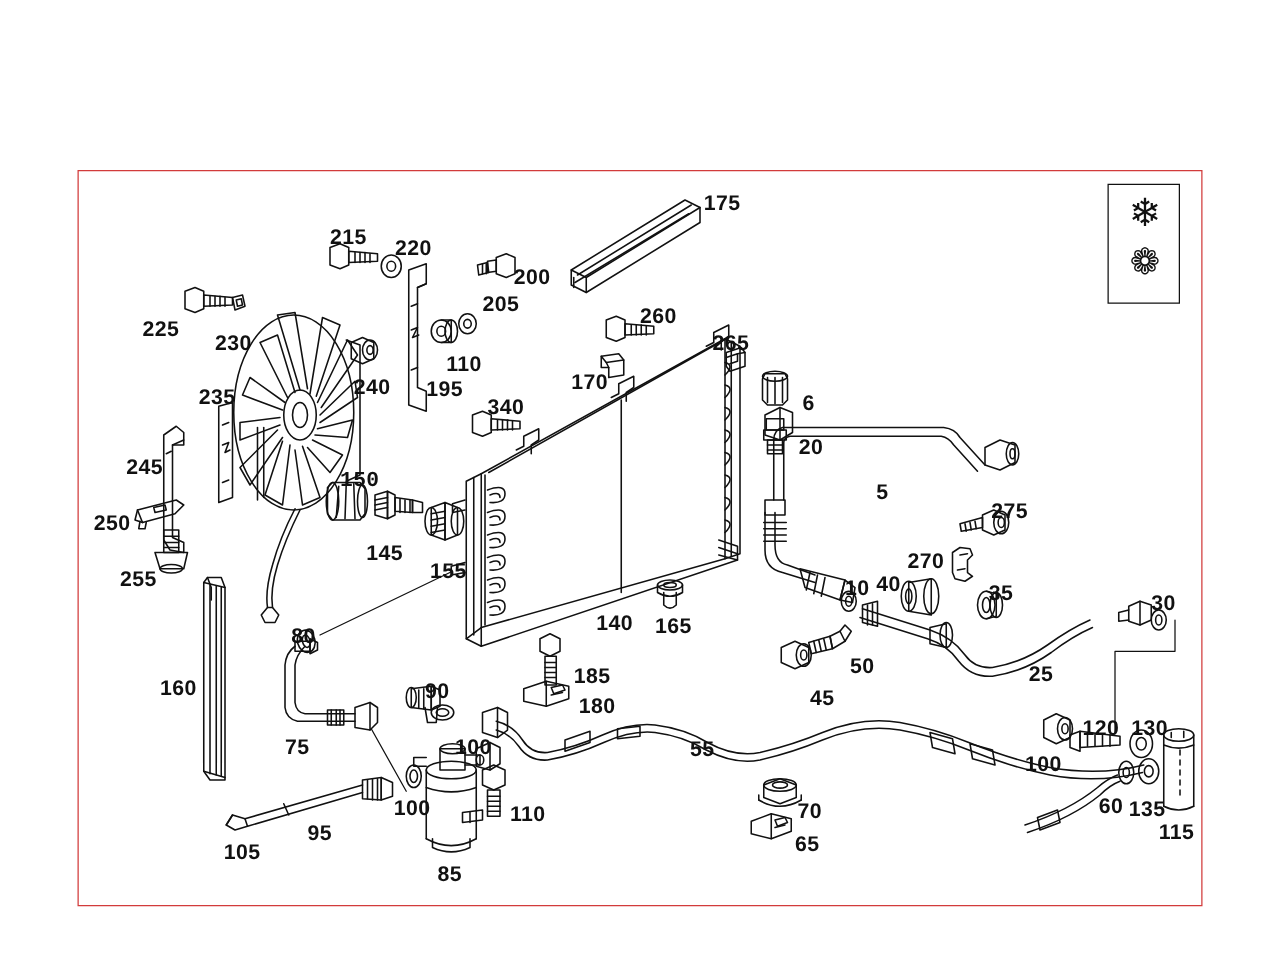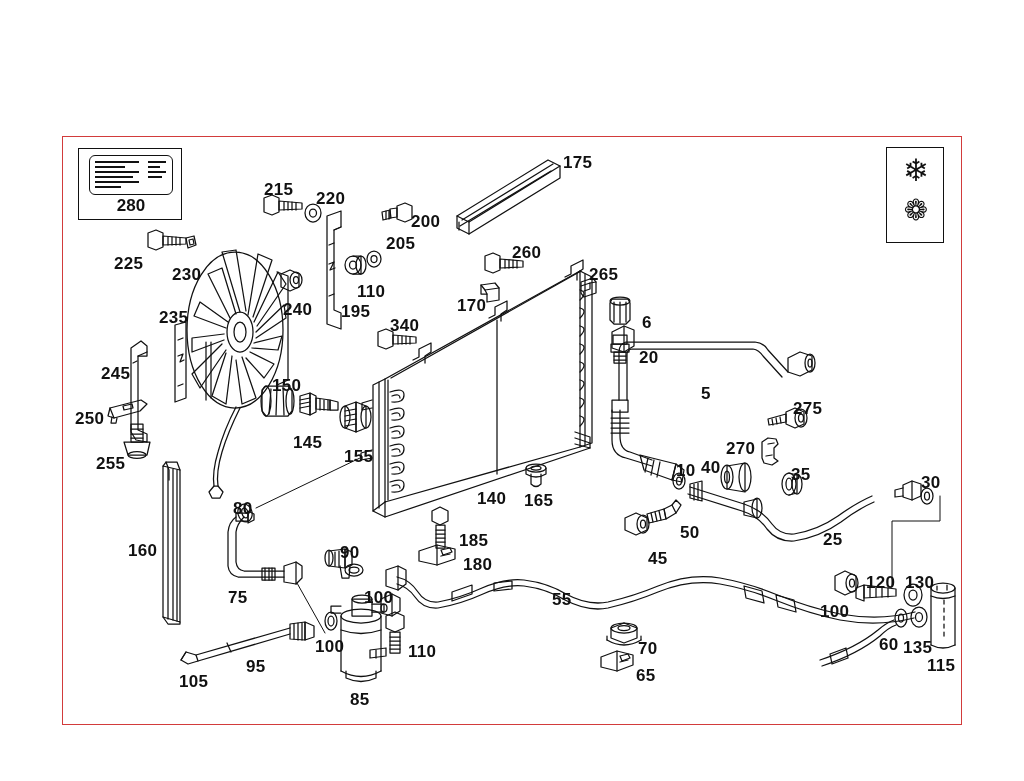--- a/index.html
+++ b/index.html
@@ -614,39 +614,20 @@
 
       <path d="M820 660 Q856 648 878 630 Q886 623 894 620"></path>
       <path d="M822 666 Q858 654 880 636 Q888 628 896 625"></path>
       <path d="M830 654 L832 664 L848 658 L846 648 Z"></path>
 
     </g>
   </svg>
 
   <div id="diagram-frame"></div>
 
-  <div class="label-box">
-    <div class="label-plate">
-      <div class="plate-col-left">
-        <div class="plate-line" style="width:44px"></div>
-        <div class="plate-line" style="width:30px"></div>
-        <div class="plate-line" style="width:44px"></div>
-        <div class="plate-line" style="width:38px"></div>
-        <div class="plate-line" style="width:44px"></div>
-        <div class="plate-line" style="width:26px"></div>
-      </div>
-      <div class="plate-col-right">
-        <div class="plate-line" style="width:18px"></div>
-        <div class="plate-line" style="width:12px"></div>
-        <div class="plate-line" style="width:18px"></div>
-        <div class="plate-line" style="width:14px"></div>
-      </div>
-    </div>
-    <div class="plate-caption">280</div>
-  </div>
 
   <div class="symbol-box">
     <div class="sym sym-snow">❄</div>
     <div class="sym sym-fan">❁</div>
   </div>
 
   <div id="callout-layer">
       <div class="callout" style="left: 264px; top: 181px;">215</div>
       <div class="callout" style="left: 316px; top: 190px;">220</div>
       <div class="callout" style="left: 411px; top: 213px;">200</div>
@@ -655,24 +636,24 @@
       <div class="callout" style="left: 114px; top: 255px;">225</div>
       <div class="callout" style="left: 172px; top: 266px;">230</div>
       <div class="callout" style="left: 159px; top: 309px;">235</div>
       <div class="callout" style="left: 283px; top: 301px;">240</div>
       <div class="callout" style="left: 341px; top: 303px;">195</div>
       <div class="callout" style="left: 101px; top: 365px;">245</div>
       <div class="callout" style="left: 75px; top: 410px;">250</div>
       <div class="callout" style="left: 96px; top: 455px;">255</div>
       <div class="callout" style="left: 563px; top: 154px;">175</div>
       <div class="callout" style="left: 512px; top: 244px;">260</div>
-      <div class="callout" style="left: 589px; top: 266px;">265</div>
+      <div class="callout" style="left: 570px; top: 266px;">265</div>
       <div class="callout" style="left: 457px; top: 297px;">170</div>
       <div class="callout" style="left: 390px; top: 317px;">340</div>
-      <div class="callout" style="left: 272px; top: 377px;">150</div>
+      <div class="callout" style="left: 272px; top: 377px; font-family: Liberation Mono, monospace;">150</div>
       <div class="callout" style="left: 293px; top: 434px;">145</div>
       <div class="callout" style="left: 344px; top: 448px;">155</div>
       <div class="callout" style="left: 477px; top: 490px;">140</div>
       <div class="callout" style="left: 524px; top: 492px;">165</div>
       <div class="callout" style="left: 459px; top: 532px;">185</div>
       <div class="callout" style="left: 463px; top: 556px;">180</div>
       <div class="callout" style="left: 128px; top: 542px;">160</div>
       <div class="callout" style="left: 233px; top: 500px;">80</div>
       <div class="callout" style="left: 228px; top: 589px;">75</div>
       <div class="callout" style="left: 340px; top: 544px;">90</div>

